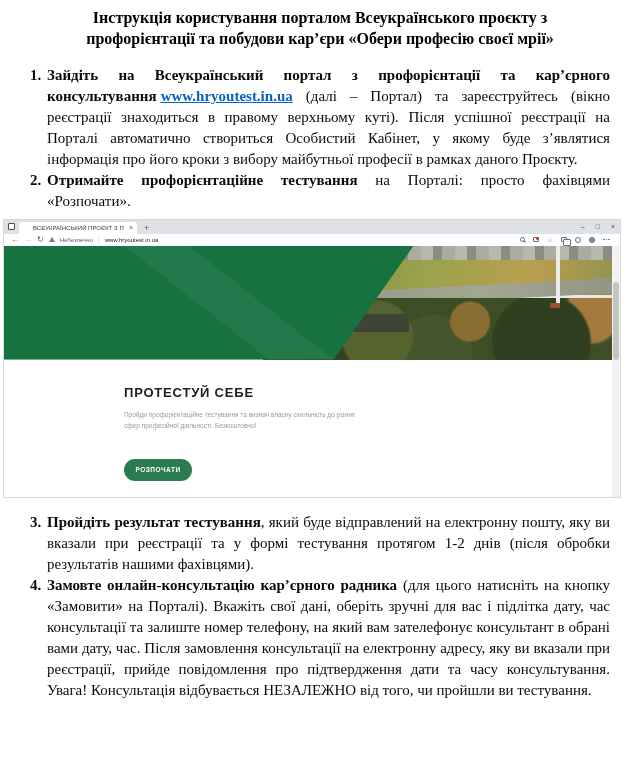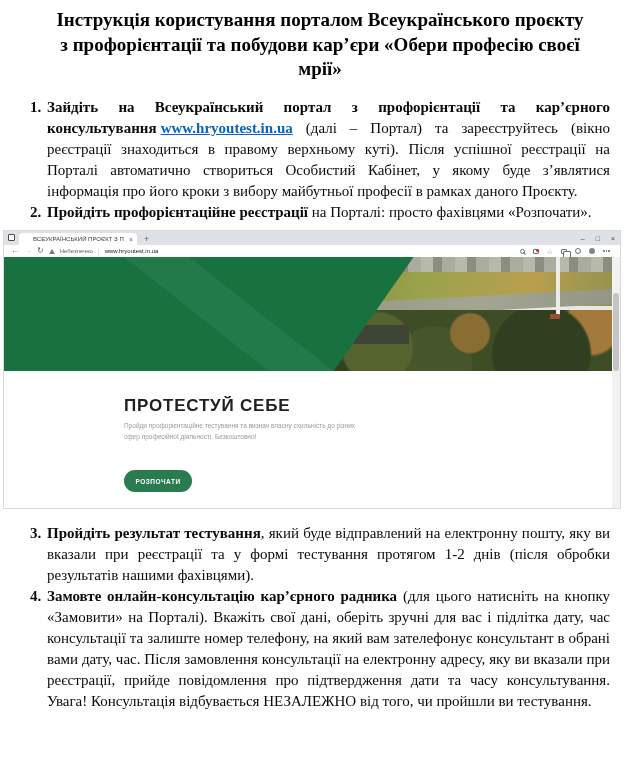--- a/index.html
+++ b/index.html
@@ -3,21 +3,21 @@
 <meta charset="utf-8">
 <style>
   * { margin:0; padding:0; box-sizing:border-box; }
   html,body { width:635px; height:770px; background:#ffffff; overflow:hidden; }
   body { font-family:"Liberation Serif", serif; color:#111; }
 
   .doc { padding:8px 25px 0 30px; }
 
   .doc-title {
     max-width:532px; margin:0 auto 15px auto; text-align:center;
-    font-size:19px; font-weight:bold; line-height:1.3; color:#000;
+    font-size:16px; font-weight:bold; line-height:1.3; color:#000;
   }
 
   .item { position:relative; padding-left:17px; text-align:justify;
           font-size:15px; line-height:21px; color:#0a0a0a; }
   .item .num { position:absolute; left:0; top:0; font-weight:bold; }
   .item .lead { font-weight:bold; }
   .doclink { font-weight:bold; color:#0563c1; text-decoration:underline; margin-left:4px; cursor:pointer; }
 
   
   .shot {
@@ -83,21 +83,21 @@
       radial-gradient(circle at 22% 90%, #32421f 0 15%, transparent 16%); }
   .ph-tunnel { position:absolute; left:24%; top:60%; width:17%; height:16%;
     background:#3f4536; border-radius:2px 2px 0 0; }
   .ph-pole { position:absolute; left:82%; top:0; width:4px; height:52%; background:#ececea; }
   .ph-pole-base { position:absolute; left:80.5%; top:50%; width:10px; height:5px; background:#9c4f35; border-radius:1px; }
   .green-overlay { position:absolute; inset:0; background:#177240;
     clip-path:polygon(0 0, 66.5% 0, 53.5% 100%, 0 100%); }
   .green-chevron { position:absolute; inset:0; background:rgba(255,255,255,0.05);
     clip-path:polygon(19.5% 0, 30% 0, 53.5% 100%, 43% 100%); }
 
-  .page-heading { position:absolute; left:120px; top:165px; font-size:17px; font-weight:bold;
+  .page-heading { position:absolute; left:120px; top:165px; font-size:13px; font-weight:bold;
     letter-spacing:0.8px; color:#202020; }
   .page-desc { position:absolute; left:120px; top:189px; width:232px; font-size:6.5px;
     line-height:1.7; color:#9a9a9a; }
   .cta { position:absolute; left:120px; top:239px; width:68px; height:22px; border-radius:11px;
     background:#2a7b4f; color:#ffffff; font-size:6.5px; font-weight:bold; letter-spacing:0.5px;
     display:flex; align-items:center; justify-content:center; cursor:pointer; }
 
   .vscroll { position:absolute; right:0; top:26px; bottom:0; width:8px; background:#f2f2f2; }
   .vthumb { position:absolute; right:1px; top:36px; width:6px; height:78px; background:#c4c4c4; border-radius:3px; }
 </style>
@@ -106,21 +106,21 @@
 
 <div class="doc">
 
   <div class="doc-title">Інструкція користування порталом Всеукраїнського проєкту з профорієнтації та побудови кар’єри «Обери професію своєї мрії»</div>
 
   <div class="item">
     <span class="num">1.</span><span class="lead">Зайдіть на Всеукраїнський портал з профорієнтації та кар’єрного консультування</span><a class="doclink">www.hryoutest.in.ua</a><span> (далі – Портал) та зареєструйтесь (вікно реєстрації знаходиться в правому верхньому куті). Після успішної реєстрації на Порталі автоматично створиться Особистий Кабінет, у якому буде з’являтися інформація про його кроки з вибору майбутньої професії в рамках даного Проєкту.</span>
   </div>
 
   <div class="item">
-    <span class="num">2.</span><span class="lead">Пройдіть профорієнтаційне реєстрації</span><span> на Порталі: просто фахівцями «Розпочати».</span>
+    <span class="num">2.</span><span class="lead">Отримайте профорієнтаційне тестування</span><span> на Порталі: просто фахівцями «Розпочати».</span>
   </div>
 
   <div class="shot">
 
     <div class="tabbar">
       <span class="tab-actions"></span>
       <div class="tab">
         <span class="flag"><span class="b"></span><span class="y"></span></span>
         <span class="tab-title">ВСЕУКРАЇНСЬКИЙ ПРОЄКТ З П</span>
         <span class="tab-close">×</span>

